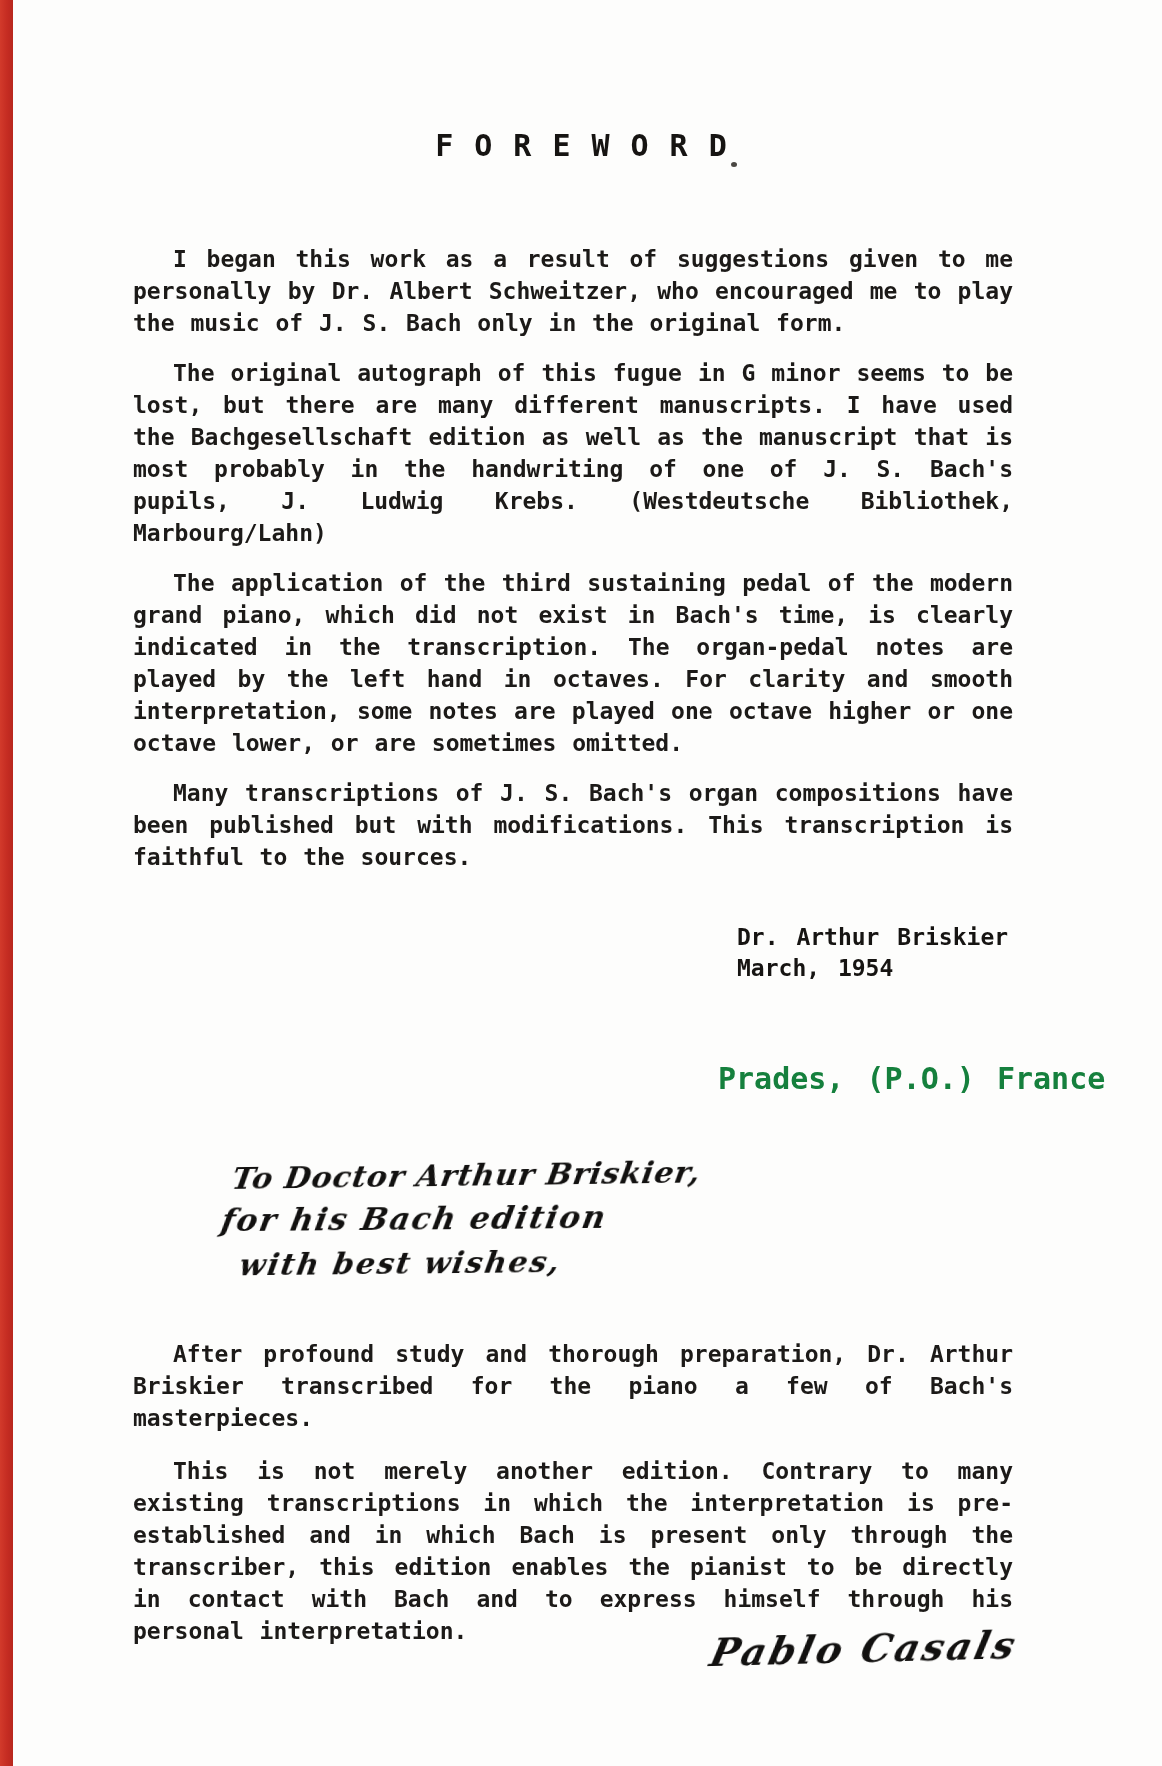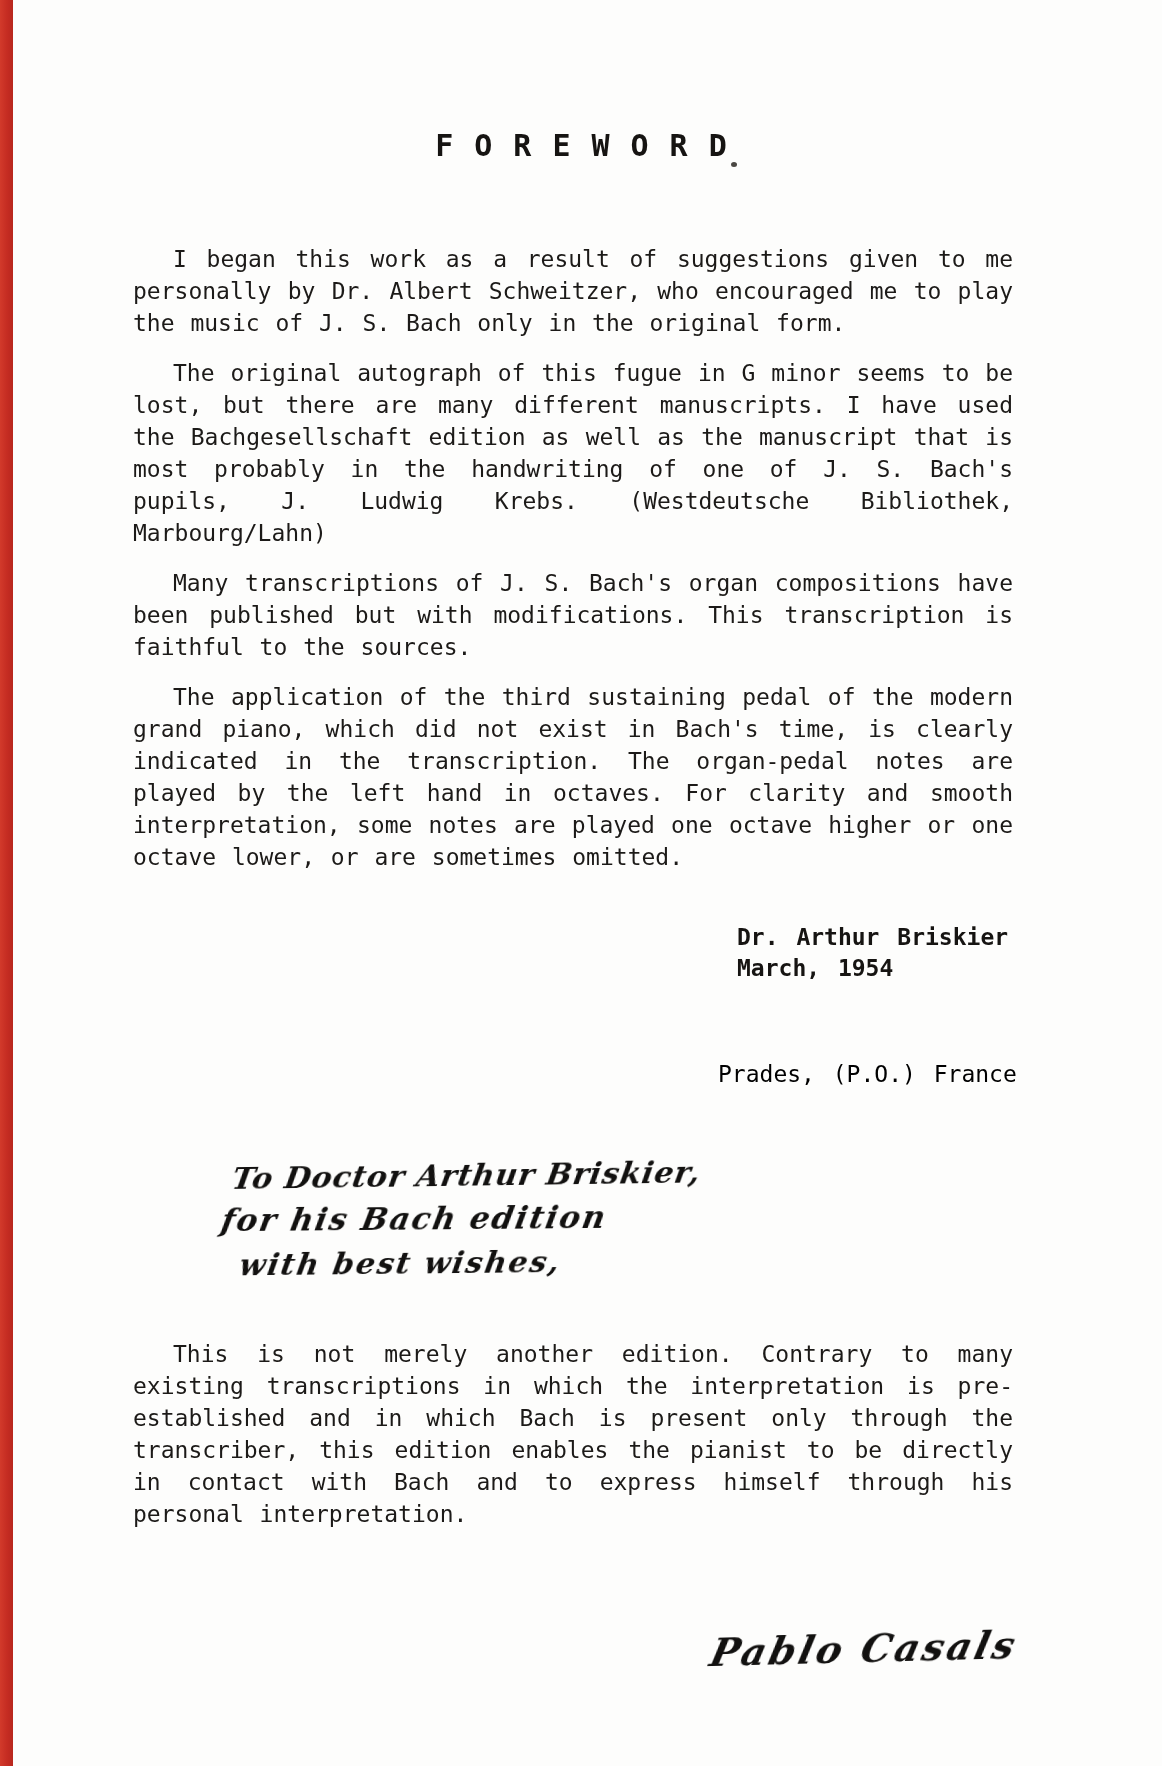--- a/index.html
+++ b/index.html
@@ -43,21 +43,21 @@
     width: 6px;
     height: 5px;
     border-radius: 50%;
     background: #4a4743;
   }
   .body-block {
     position: absolute;
     left: 133px;
     width: 880px;
     font-size: 23px;
-    font-weight: 400;
+    font-weight: 700;
     line-height: 32px;
     text-align: justify;
     letter-spacing: 0;
   }
   .body-block p {
     margin: 0 0 18px 0;
     text-indent: 40px;
     word-spacing: 2px;
   }
   .body-block p:last-child { margin-bottom: 0; }
@@ -71,24 +71,24 @@
     font-size: 23px;
     font-weight: 700;
     line-height: 31px;
     word-spacing: 4px;
     color: #161412;
   }
   .location-line {
     position: absolute;
     left: 718px;
     top: 1061px;
-    font-size: 23px;
-    font-weight: 400;
+    font-size: 30px;
+    font-weight: 700;
     word-spacing: 4px;
-    color: #000000;
+    color: #15803d;
   }
   
   .hand {
     position: absolute;
     font-family: "DejaVu Serif", "Liberation Serif", serif;
     font-style: italic;
     font-weight: 700;
     color: #121110;
     white-space: nowrap;
     filter: blur(0.4px);
@@ -109,34 +109,35 @@
 <div class="page">
 
   <div class="edge-strip"></div>
 
   <div class="page-title">FOREWORD</div>
   <div class="speck"></div>
 
   <div id="body1" class="body-block">
     <p>I began this work as a result of suggestions given to me personally by Dr. Albert Schweitzer, who encouraged me to play the music of J. S. Bach only in the original form.</p>
     <p>The original autograph of this fugue in G minor seems to be lost, but there are many different manuscripts. I have used the Bachgesellschaft edition as well as the manuscript that is most probably in the handwriting of one of J. S. Bach's pupils, J. Ludwig Krebs. (Westdeutsche Bibliothek, Marbourg/Lahn)</p>
+    <p>The application of the third sustaining pedal of the modern grand piano, which did not exist in Bach's time, is clearly indicated in the transcription. The organ-pedal notes are played by the left hand in octaves. For clarity and smooth interpretation, some notes are played one octave higher or one octave lower, or are sometimes omitted.</p>
     <p>Many transcriptions of J. S. Bach's organ compositions have been published but with modifications. This transcription is faithful to the sources.</p>
-    <p>The application of the third sustaining pedal of the modern grand piano, which did not exist in Bach's time, is clearly indicated in the transcription. The organ-pedal notes are played by the left hand in octaves. For clarity and smooth interpretation, some notes are played one octave higher or one octave lower, or are sometimes omitted.</p>
   </div>
 
   <div class="sig-block">
     <div>Dr. Arthur Briskier</div>
     <div>March, 1954</div>
   </div>
 
   <div class="location-line">Prades, (P.O.) France</div>
 
   <div id="ded1" class="hand">To Doctor Arthur Briskier,</div>
   <div id="ded2" class="hand">for his Bach edition</div>
   <div id="ded3" class="hand">with best wishes,</div>
 
   <div id="body2" class="body-block">
+    <p>After profound study and thorough preparation, Dr. Arthur Briskier transcribed for the piano a few of Bach's masterpieces.</p>
     <p>This is not merely another edition. Contrary to many existing transcriptions in which the interpretation is pre-established and in which Bach is present only through the transcriber, this edition enables the pianist to be directly in contact with Bach and to express himself through his personal interpretation.</p>
   </div>
 
   <div id="casals" class="hand">Pablo Casals</div>
 
 </div>
 
 </body></html>

